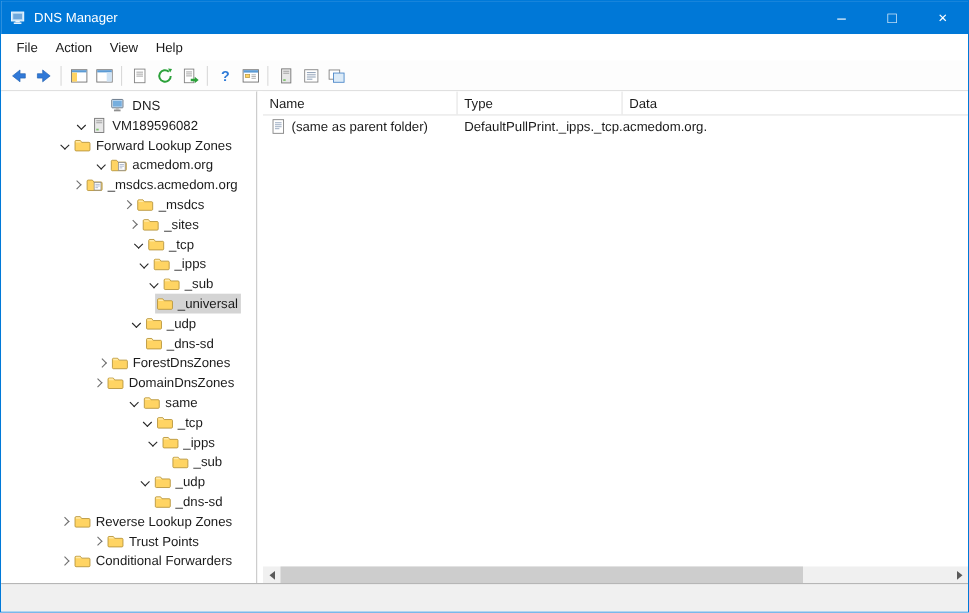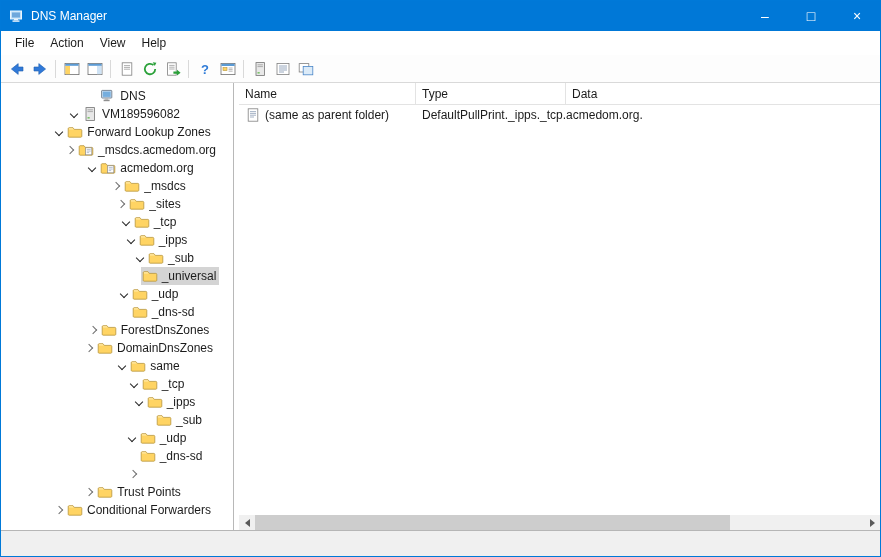--- a/index.html
+++ b/index.html
@@ -213,44 +213,44 @@
               <svg viewBox="0 0 16 16" width="16" height="16">
                 <path d="M1.2 4.6c0-.5.4-.9.9-.9h3.9l1.3 1.7h6.6c.5 0 .9.4.9.9v6c0 .5-.4.9-.9.9H2.1c-.5 0-.9-.4-.9-.9z" fill="#ffd463" stroke="#b7953c" stroke-width=".8"></path>
                 <path d="M2 4.2h3.7l1 1.4H2z" fill="#ffe9a8"></path>
               </svg>
             </span>
             <span class="tree-label">Forward Lookup Zones</span>
           </span>
         </div>
         <div class="tree-row">
           <span class="indent" style="width: 48px;"></span>
-          <span class="chevron collapsed"></span>
+          <span class="chevron expanded"></span>
           <span class="row-content">
             <span class="tree-icon">
               <svg viewBox="0 0 16 16" width="16" height="16">
                 <path d="M1.2 4.6c0-.5.4-.9.9-.9h3.9l1.3 1.7h6.6c.5 0 .9.4.9.9v6c0 .5-.4.9-.9.9H2.1c-.5 0-.9-.4-.9-.9z" fill="#ffd463" stroke="#b7953c" stroke-width=".8"></path>
                 <rect x="7.6" y="5.8" width="6.2" height="7" fill="#fff" stroke="#8b8b8b" stroke-width=".7"></rect>
                 <path d="M8.7 7.6h4M8.7 9.1h4M8.7 10.6h2.5" stroke="#9aa7c0" stroke-width=".7"></path>
               </svg>
             </span>
-            <span class="tree-label">_msdcs.acmedom.org</span>
+            <span class="tree-label">acmedom.org</span>
           </span>
         </div>
         <div class="tree-row">
           <span class="indent" style="width: 48px;"></span>
-          <span class="chevron expanded"></span>
+          <span class="chevron collapsed"></span>
           <span class="row-content">
             <span class="tree-icon">
               <svg viewBox="0 0 16 16" width="16" height="16">
                 <path d="M1.2 4.6c0-.5.4-.9.9-.9h3.9l1.3 1.7h6.6c.5 0 .9.4.9.9v6c0 .5-.4.9-.9.9H2.1c-.5 0-.9-.4-.9-.9z" fill="#ffd463" stroke="#b7953c" stroke-width=".8"></path>
                 <rect x="7.6" y="5.8" width="6.2" height="7" fill="#fff" stroke="#8b8b8b" stroke-width=".7"></rect>
                 <path d="M8.7 7.6h4M8.7 9.1h4M8.7 10.6h2.5" stroke="#9aa7c0" stroke-width=".7"></path>
               </svg>
             </span>
-            <span class="tree-label">acmedom.org</span>
+            <span class="tree-label">_msdcs.acmedom.org</span>
           </span>
         </div>
         <div class="tree-row">
           <span class="indent" style="width: 64px;"></span>
           <span class="chevron collapsed"></span>
           <span class="row-content">
             <span class="tree-icon">
               <svg viewBox="0 0 16 16" width="16" height="16">
                 <path d="M1.2 4.6c0-.5.4-.9.9-.9h3.9l1.3 1.7h6.6c.5 0 .9.4.9.9v6c0 .5-.4.9-.9.9H2.1c-.5 0-.9-.4-.9-.9z" fill="#ffd463" stroke="#b7953c" stroke-width=".8"></path>
                 <path d="M2 4.2h3.7l1 1.4H2z" fill="#ffe9a8"></path>
@@ -450,20 +450,29 @@
                 <path d="M1.2 4.6c0-.5.4-.9.9-.9h3.9l1.3 1.7h6.6c.5 0 .9.4.9.9v6c0 .5-.4.9-.9.9H2.1c-.5 0-.9-.4-.9-.9z" fill="#ffd463" stroke="#b7953c" stroke-width=".8"></path>
                 <path d="M2 4.2h3.7l1 1.4H2z" fill="#ffe9a8"></path>
               </svg>
             </span>
             <span class="tree-label">_dns-sd</span>
           </span>
         </div>
         <div class="tree-row">
           <span class="indent" style="width: 32px;"></span>
           <span class="chevron collapsed"></span>
+          <span class="row-content">
+            <span class="tree-icon">
+              <svg viewBox="0 0 16 16" width="16" height="16">
+                <path d="M1.2 4.6c0-.5.4-.9.9-.9h3.9l1.3 1.7h6.6c.5 0 .9.4.9.9v6c0 .5-.4.9-.9.9H2.1c-.5 0-.9-.4-.9-.9z" fill="#ffd463" stroke="#b7953c" stroke-width=".8"></path>
+                <path d="M2 4.2h3.7l1 1.4H2z" fill="#ffe9a8"></path>
+              </svg>
+            </span>
+            <span class="tree-label">Reverse Lookup Zones</span>
+          </span>
         </div>
         <div class="tree-row">
           <span class="indent" style="width: 32px;"></span>
           <span class="chevron collapsed"></span>
           <span class="row-content">
             <span class="tree-icon">
               <svg viewBox="0 0 16 16" width="16" height="16">
                 <path d="M1.2 4.6c0-.5.4-.9.9-.9h3.9l1.3 1.7h6.6c.5 0 .9.4.9.9v6c0 .5-.4.9-.9.9H2.1c-.5 0-.9-.4-.9-.9z" fill="#ffd463" stroke="#b7953c" stroke-width=".8"></path>
                 <path d="M2 4.2h3.7l1 1.4H2z" fill="#ffe9a8"></path>
               </svg>

